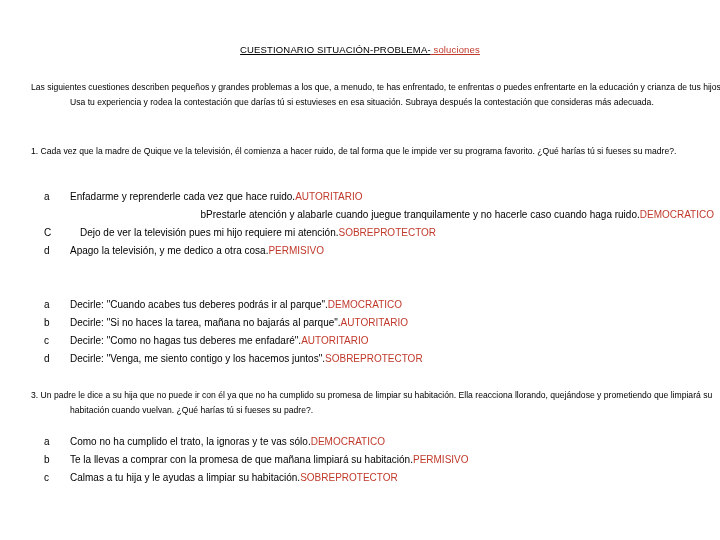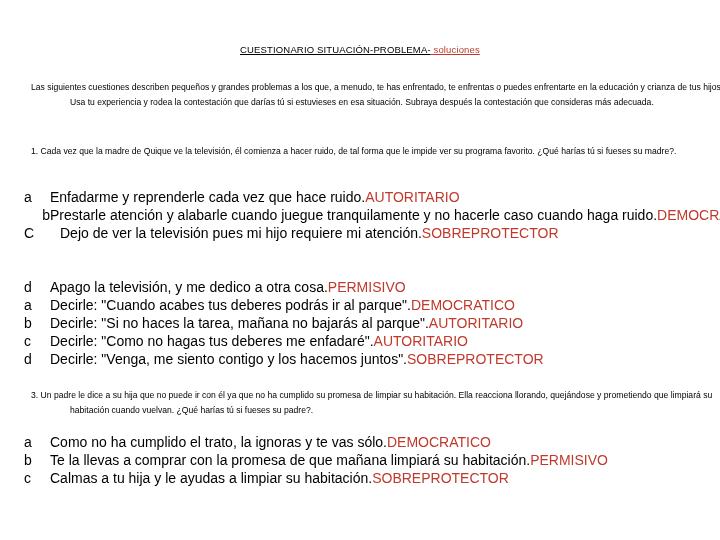--- a/index.html
+++ b/index.html
@@ -60,23 +60,23 @@
   }
 
   .intro { top: 80px; width: 664px; }
   .q1 { top: 144px; }
   .q2 { top: 273px; padding-left: 0; text-indent: 0; }
   .q3 { top: 388px; }
 
   
   .opt {
     position: absolute;
-    left: 24px;
+    left: 44px;
     width: 670px;
-    font-size: 14px;
+    font-size: 10px;
     line-height: 12px;
     white-space: nowrap;
     color: #000000;
   }
   .opt .letter {
     display: inline-block;
     width: 26px;
     vertical-align: top;
   }
   .opt .otext {
@@ -86,21 +86,21 @@
   .opt.extra-indent .otext { padding-left: 10px; }
 
   .tag {
     color: #c0392b;
   }
 
   
   .q1a { top: 191px; }
   .q1b { top: 209px; text-align: right; }
   .q1c { top: 227px; }
-  .q1d { top: 245px; margin-top: 36px; }
+  .q1d { top: 245px; }
 
   
   .q2a { top: 299px; }
   .q2b { top: 317px; }
   .q2c { top: 335px; }
   .q2d { top: 353px; }
 
   
   .q3a { top: 436px; }
   .q3b { top: 454px; }

